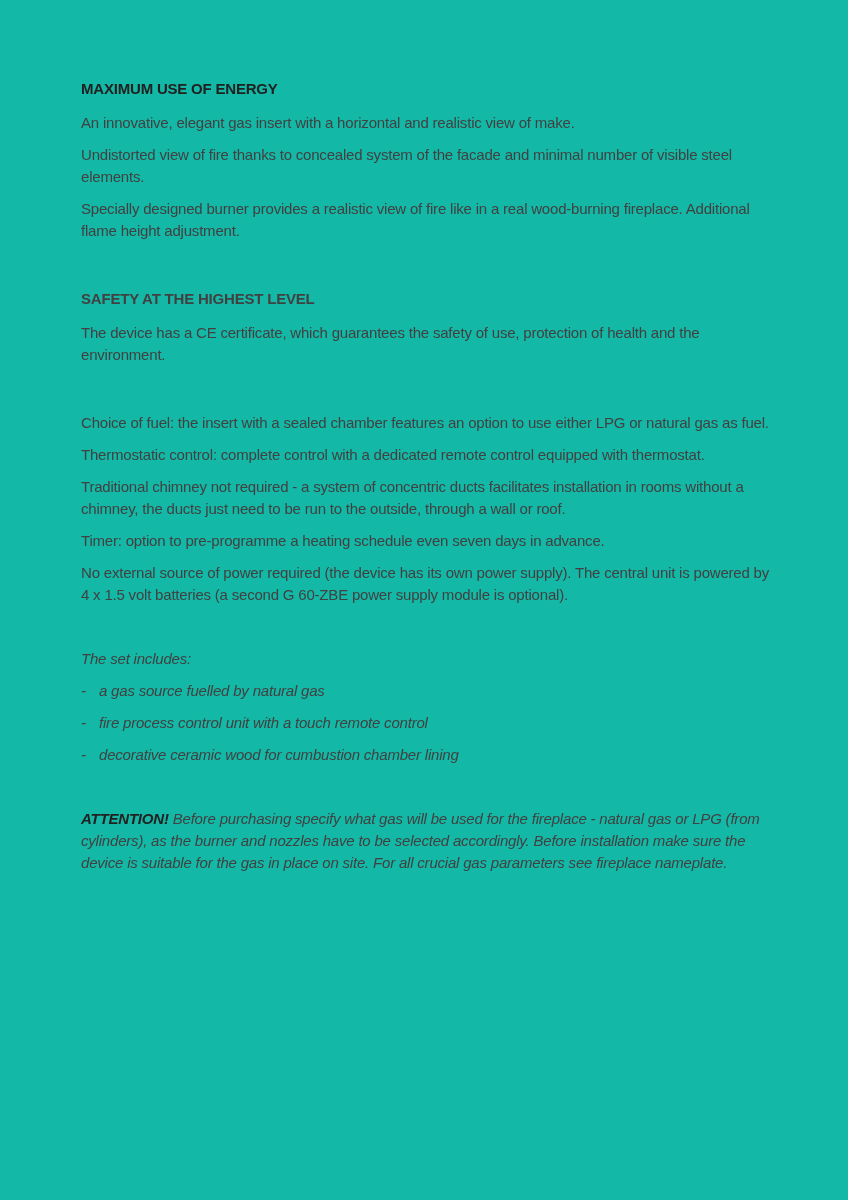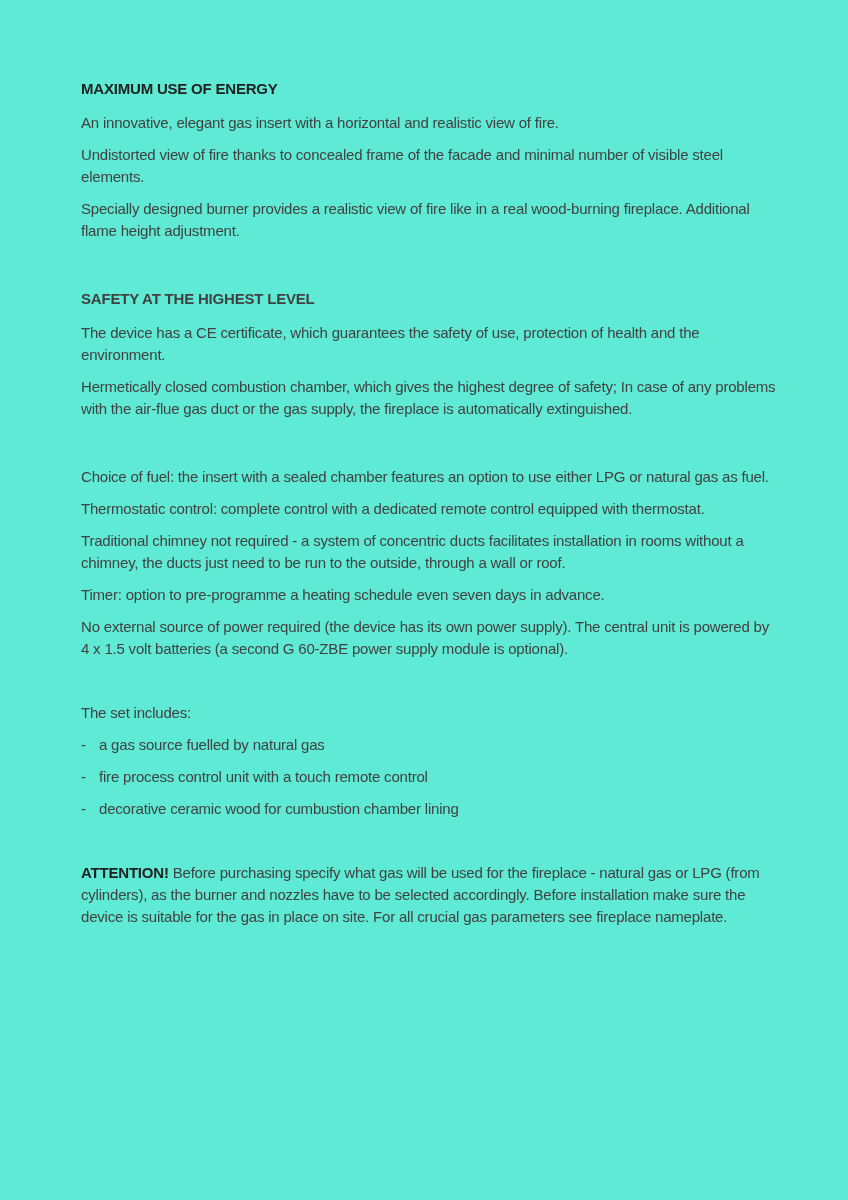--- a/index.html
+++ b/index.html
@@ -11,21 +11,21 @@
     width: 848px;
     height: 1200px;
     overflow: hidden;
     font-family: "Liberation Sans", "DejaVu Sans", sans-serif;
   }
   .page {
     box-sizing: border-box;
     width: 848px;
     height: 1200px;
     padding: 78px 67px 0 81px;
-    background: #5eead4;
+    background: #14b8a6;
   }
   .content {
     width: 700px;
   }
   .content p,
   .content h2,
   .list-item {
     font-size: 15px;
     line-height: 22px;
     letter-spacing: -0.2px;
@@ -43,20 +43,21 @@
   }
   .content h2.regular {
     font-weight: 700;
     color: #414141;
   }
   .section-gap {
     margin-top: 46px;
   }
   .block-gap {
     margin-top: 42px;
+    font-style: italic;
   }
   .list {
     margin: 0;
     padding: 0;
   }
   .list-item {
     display: flex;
   }
   .list-item .dash {
     flex: 0 0 18px;
@@ -68,29 +69,28 @@
   }
 </style>
 </head>
 <body>
 
 <div class="page">
   <div class="content">
 
     <section>
       <h2 class="bold">MAXIMUM USE OF ENERGY</h2>
-      <p>An innovative, elegant gas insert with a horizontal and realistic view of fire.</p>
-      <p>Undistorted view of fire thanks to concealed frame of the facade and minimal number of visible steel elements.</p>
+      <p>An innovative, elegant gas insert with a horizontal and realistic view of make.</p>
+      <p>Undistorted view of fire thanks to concealed system of the facade and minimal number of visible steel elements.</p>
       <p>Specially designed burner provides a realistic view of fire like in a real wood-burning fireplace. Additional flame height adjustment.</p>
     </section>
 
     <section class="section-gap">
       <h2 class="regular">SAFETY AT THE HIGHEST LEVEL</h2>
       <p>The device has a CE certificate, which guarantees the safety of use, protection of health and the environment.</p>
-      <p>Hermetically closed combustion chamber, which gives the highest degree of safety; In case of any problems with the air-flue gas duct or the gas supply, the fireplace is automatically extinguished.</p>
     </section>
 
     <section class="section-gap">
       <p>Choice of fuel: the insert with a sealed chamber features an option to use either LPG or natural gas as fuel.</p>
       <p>Thermostatic control: complete control with a dedicated remote control equipped with thermostat.</p>
       <p>Traditional chimney not required - a system of concentric ducts facilitates installation in rooms without a chimney, the ducts just need to be run to the outside, through a wall or roof.</p>
       <p>Timer: option to pre-programme a heating schedule even seven days in advance.</p>
       <p>No external source of power required (the device has its own power supply). The central unit is powered by 4 x 1.5 volt batteries (a second G 60-ZBE power supply module is optional).</p>
     </section>
 

